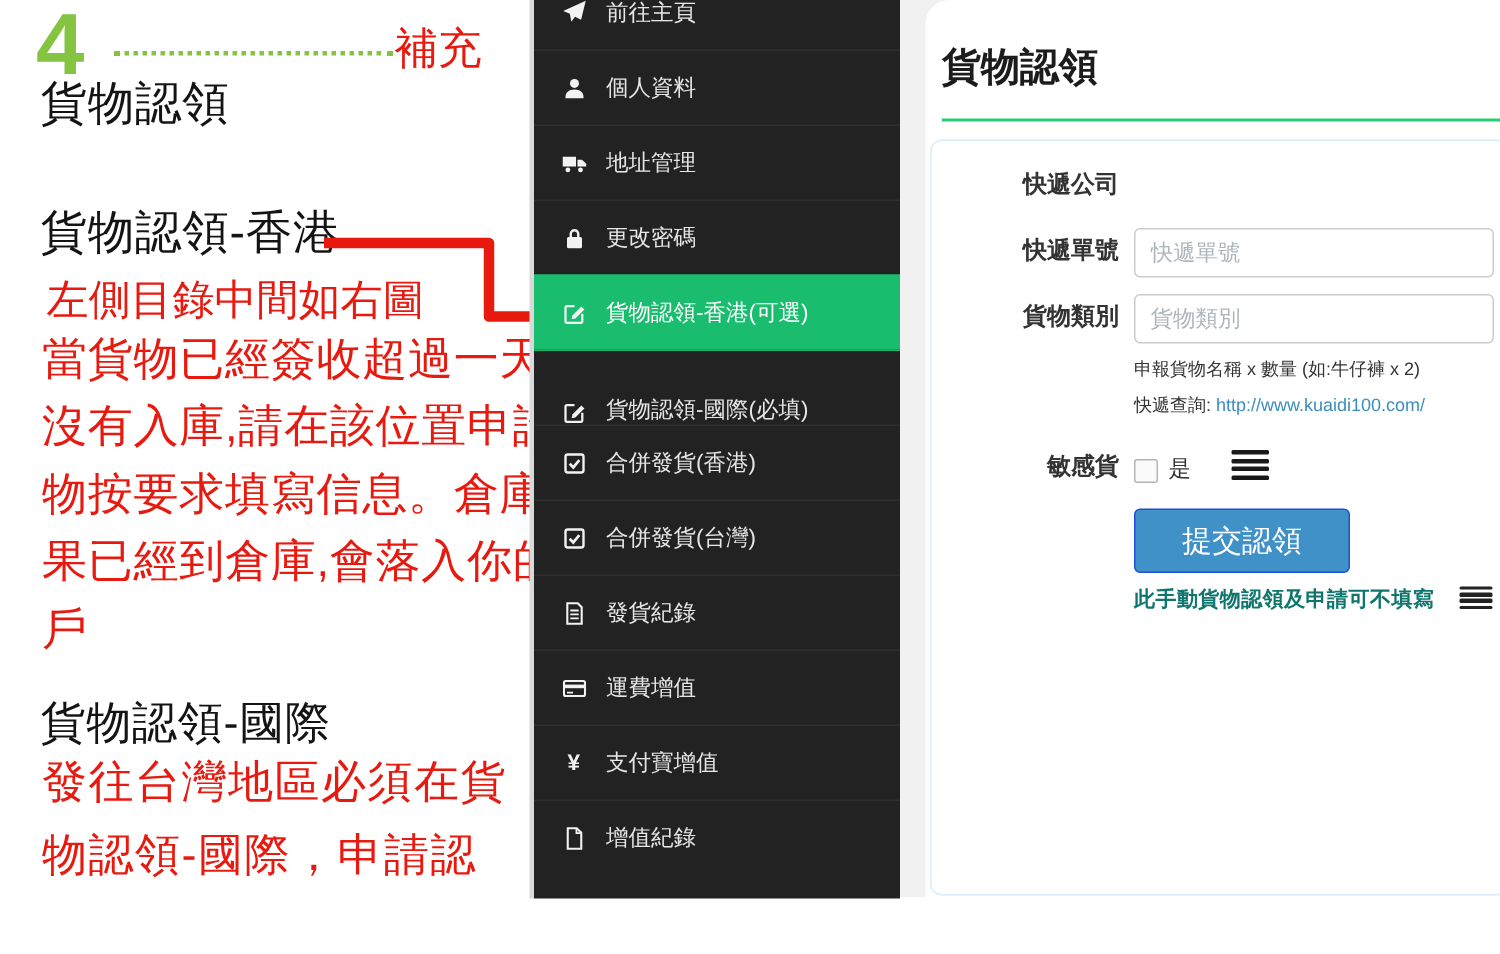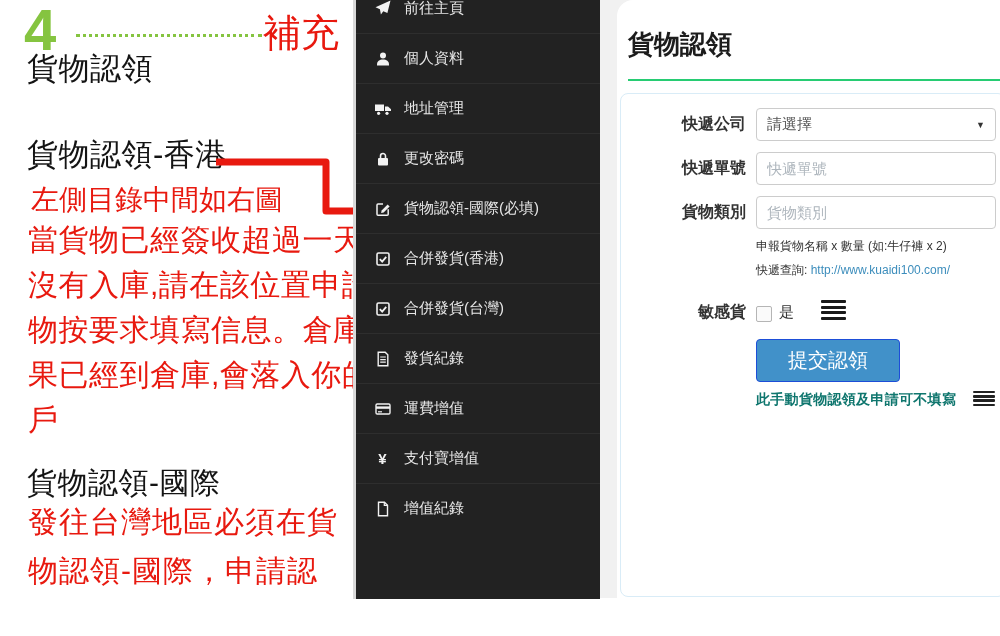--- a/index.html
+++ b/index.html
@@ -7,21 +7,21 @@
     width:1000px;height:636px;position:relative;overflow:hidden;
     background:#ffffff;
     font-family:"Liberation Sans","DejaVu Sans",sans-serif;
     color:#1a1a1a;
   }
   .abs{position:absolute;}
 
   
   .step-number{left:24px;top:0px;font-size:58px;font-weight:700;color:var(--step-green);line-height:60px;}
   .dotted-line{left:76px;top:34px;width:186px;border-top:3px dotted var(--step-green);}
-  .callout{left:263px;top:17px;font-size:38px;color:var(--red);line-height:32px;}
+  .callout{left:263px;top:17px;font-size:29px;color:var(--red);line-height:32px;}
   .anno-heading{font-size:31px;font-weight:500;color:#141414;line-height:36px;letter-spacing:.5px;}
   .anno-h1{left:27px;top:51px;}
   .anno-h2{left:27px;top:137px;}
   .anno-h3{left:27px;top:465px;font-size:30px;}
   .red-note{left:31px;top:184px;font-size:28px;color:var(--red);line-height:32px;}
   .red-para{left:28px;top:217px;font-size:30px;color:var(--red);line-height:45px;letter-spacing:.5px;}
   .red-para2{left:28px;top:497px;font-size:30px;color:var(--red);line-height:49px;letter-spacing:1px;}
   .arrow-svg{left:0;top:0;pointer-events:none;}
 
   
@@ -150,20 +150,29 @@
   <div class="menu-item">
     <span class="mi-icon">
         <svg viewBox="0 0 16 16">
           <rect x="3" y="7" width="10" height="7.5" rx="1" fill="currentColor"></rect>
           <path d="M5.5 7V5a2.5 2.5 0 0 1 5 0v2" fill="none" stroke="currentColor" stroke-width="1.6"></path>
         </svg>
       </span>
     <span class="mi-label">更改密碼</span>
   </div>
 
+  <div class="menu-item active">
+    <span class="mi-icon">
+        <svg viewBox="0 0 16 16">
+          <path fill="none" stroke="currentColor" stroke-width="1.5" d="M13.2 8.2v5a1 1 0 0 1-1 1H3a1 1 0 0 1-1-1V4a1 1 0 0 1 1-1h5"></path>
+          <path fill="currentColor" d="M6.6 9.4l-.5 2.5 2.5-.5 6-6L12.6 3.4z"></path>
+        </svg>
+      </span>
+    <span class="mi-label">貨物認領-香港(可選)</span>
+  </div>
 
   <div class="menu-item">
     <span class="mi-icon">
         <svg viewBox="0 0 16 16">
           <path fill="none" stroke="currentColor" stroke-width="1.5" d="M13.2 8.2v5a1 1 0 0 1-1 1H3a1 1 0 0 1-1-1V4a1 1 0 0 1 1-1h5"></path>
           <path fill="currentColor" d="M6.6 9.4l-.5 2.5 2.5-.5 6-6L12.6 3.4z"></path>
         </svg>
       </span>
     <span class="mi-label">貨物認領-國際(必填)</span>
   </div>
@@ -227,24 +236,20 @@
   </div>
 </nav>
 
 <div class="abs content-bg">
   <div class="abs content-card">
     <h1 class="abs page-title" style="margin:0">貨物認領</h1>
     <div class="abs title-rule"></div>
 
     <div class="abs form-panel">
       <label class="abs f-label lbl-courier">快遞公司</label>
-      <div class="abs select-box">
-        <span>請選擇</span>
-        <span class="caret">▼</span>
-      </div>
 
       <label class="abs f-label lbl-tracking">快遞單號</label>
       <input class="abs text-input input-tracking" type="text" placeholder="快遞單號" style="">
 
       <label class="abs f-label lbl-category">貨物類別</label>
       <input class="abs text-input input-category" type="text" placeholder="貨物類別" style="">
 
       <div class="abs help-line help-1">申報貨物名稱 x 數量 (如:牛仔褲 x 2)</div>
       <div class="abs help-line help-2">
         <span>快遞查詢: </span><a href="#">http://www.kuaidi100.com/</a>

